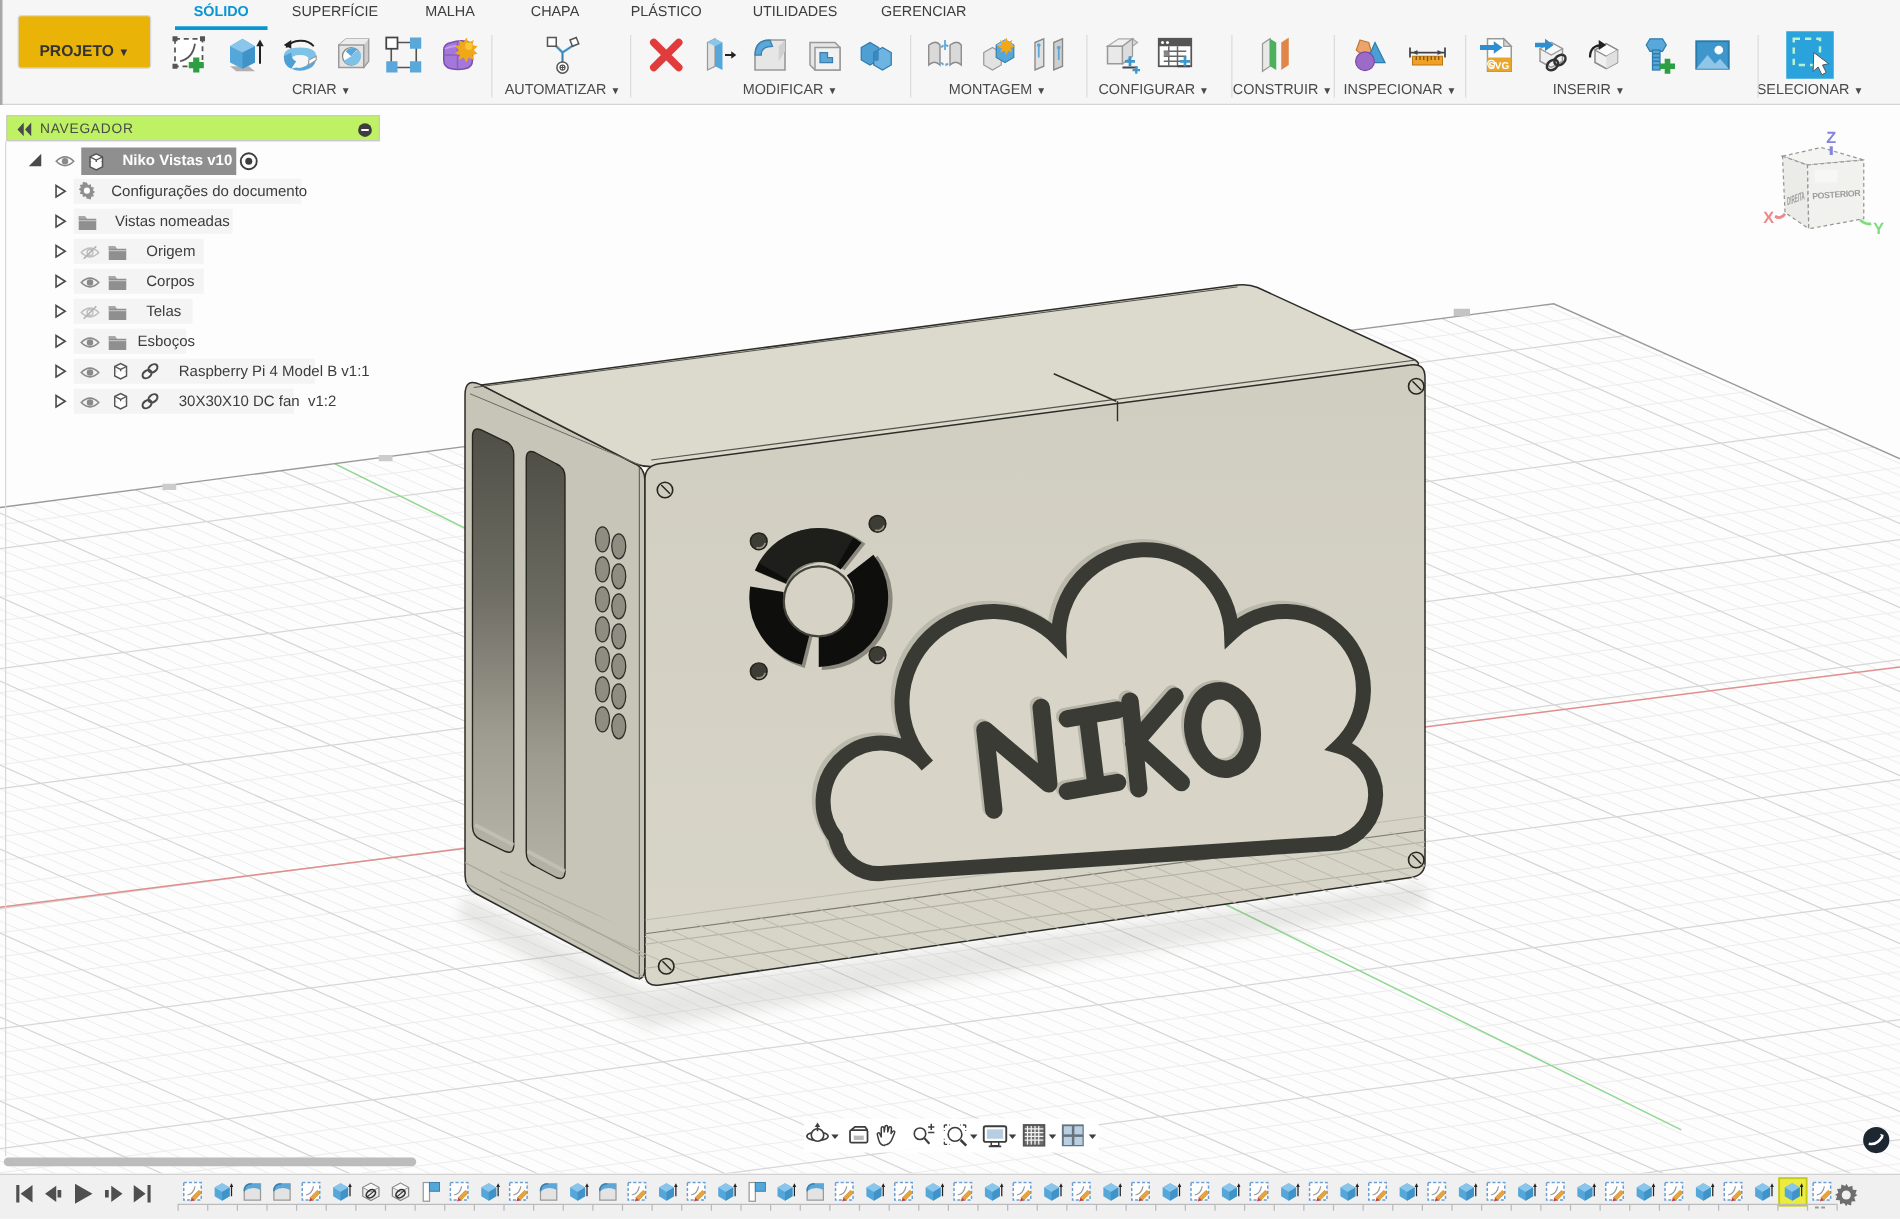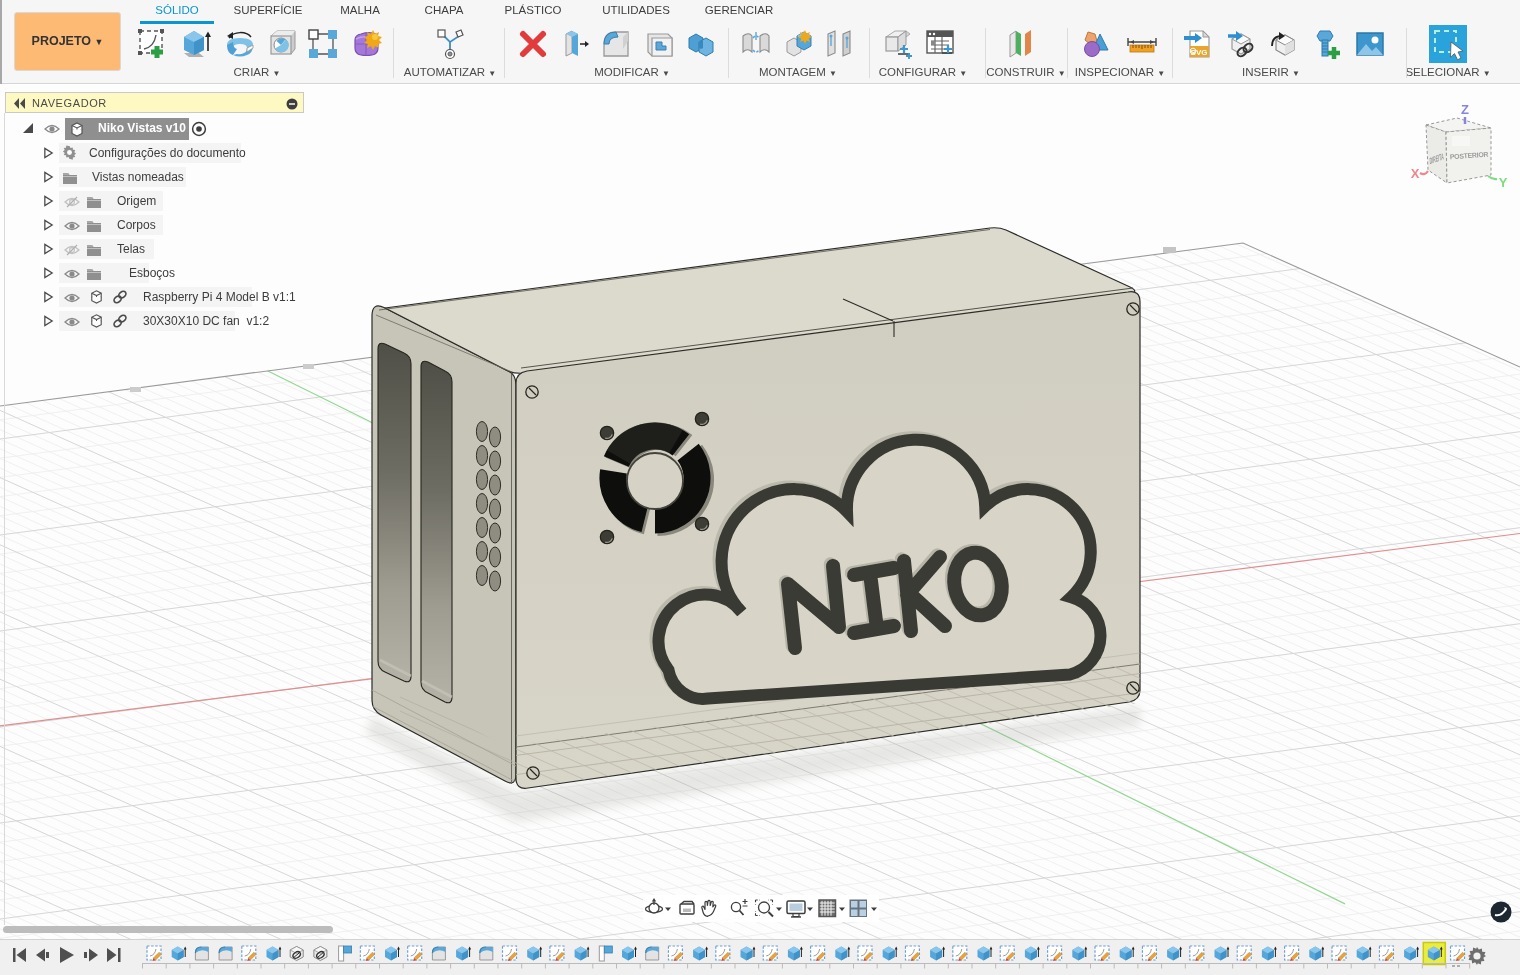--- a/index.html
+++ b/index.html
@@ -1,26 +1,26 @@
 <!DOCTYPE html>
 <html><head><meta charset="utf-8">
 <style>
 *{margin:0;padding:0;box-sizing:border-box}
 html,body{width:1520px;height:975px;overflow:hidden;font-family:"Liberation Sans",sans-serif;background:#fff}
 #topbar{position:absolute;left:0;top:0;width:1520px;height:84px;background:#f6f6f6;border-bottom:1px solid #d5d5d5}
 .tab{position:absolute;top:4px;height:17px;font-size:11.5px;color:#3d3d3d;transform:translateX(-50%);white-space:nowrap}
-.tab.active{color:#0a96d2;font-weight:normal}
+.tab.active{color:#0a96d2;font-weight:bold}
 .tabline{position:absolute;left:140px;top:21px;width:74px;height:3px;background:#0a96d2}
-#projeto{position:absolute;left:14px;top:12px;width:107px;height:59px;background:#fdba74;border:1px solid #d9d9d9;border-radius:3px;font-size:12.5px;color:#333;font-weight:600;text-align:center;line-height:57px}
+#projeto{position:absolute;left:14px;top:12px;width:107px;height:43px;background:#eab308;border:1px solid #d9d9d9;border-radius:3px;font-size:12.5px;color:#333;font-weight:600;text-align:center;line-height:57px}
 .glabel{position:absolute;top:66px;height:13px;font-size:11.5px;color:#4a4a4a;transform:translateX(-50%);white-space:nowrap}
 .gsep{position:absolute;top:28px;height:50px;width:1px;background:#dcdcdc}
 .ticon{position:absolute;top:27px}
 #viewport{position:absolute;left:0;top:85px;width:1520px;height:854px;background:#fdfdfd}
 #scene{position:absolute;left:0;top:0}
-#navpanel{position:absolute;left:5px;top:7px;width:299px;height:21px;background:#fef9c3;border:1px solid #c9c9c9;font-size:11px;color:#4a4a4a}
+#navpanel{position:absolute;left:5px;top:7px;width:299px;height:21px;background:#bef264;border:1px solid #c9c9c9;font-size:11px;color:#4a4a4a}
 #navpanel span{position:absolute;left:26px;top:4px;letter-spacing:0.6px}
 #vline{position:absolute;left:4px;top:28px;width:1px;height:812px;background:#d9d9d9}
 .trow{position:absolute;height:21px;font-size:12px;color:#3c3c3c;white-space:nowrap}
 .tbg{position:absolute;background:#f4f4f4;height:20px}
 #comments{position:absolute;left:5px;top:813px;width:302px;height:26px;background:#fbfbfb;border:1px solid #c9c9c9;font-size:11.5px;color:#555}
 #comments span{position:absolute;left:25px;top:6px;letter-spacing:0.4px}
 #scrollthumb{position:absolute;left:3px;top:841px;width:330px;height:7px;border-radius:3.5px;background:#bcbcbc}
 #navbar{position:absolute;left:643px;top:810px;width:236px;height:27px;background:rgba(255,255,255,0.92);border-radius:2px}
 #timeline{position:absolute;left:0;top:939px;width:1520px;height:36px;background:#f0f0f0;border-top:1px solid #d2d2d2}
 </style></head><body>
@@ -594,21 +594,21 @@
       <div class="tbg" style="left:59px;top:0;width:90px"></div>
       <svg style="position:absolute;left:43px;top:4px" width="11" height="12">
         <use href="#tricl"></use>
       </svg>
       <svg style="position:absolute;left:64px;top:5px" width="16" height="12">
         <use href="#eye"></use>
       </svg>
       <svg style="position:absolute;left:86px;top:4px" width="16" height="13">
         <use href="#folder"></use>
       </svg>
-      <span style="position:absolute;left:129px;top:3px">Esboços</span>
+      <span style="position:absolute;left:110px;top:3px">Esboços</span>
     </div>
 <div class="trow" style="left:0;top:202px">
       <div class="tbg" style="left:59px;top:0;width:193px"></div>
       <svg style="position:absolute;left:43px;top:4px" width="11" height="12">
         <use href="#tricl"></use>
       </svg>
       <svg style="position:absolute;left:64px;top:5px" width="16" height="12">
         <use href="#eye"></use>
       </svg>
       <svg style="position:absolute;left:88px;top:1px" width="17" height="17">

